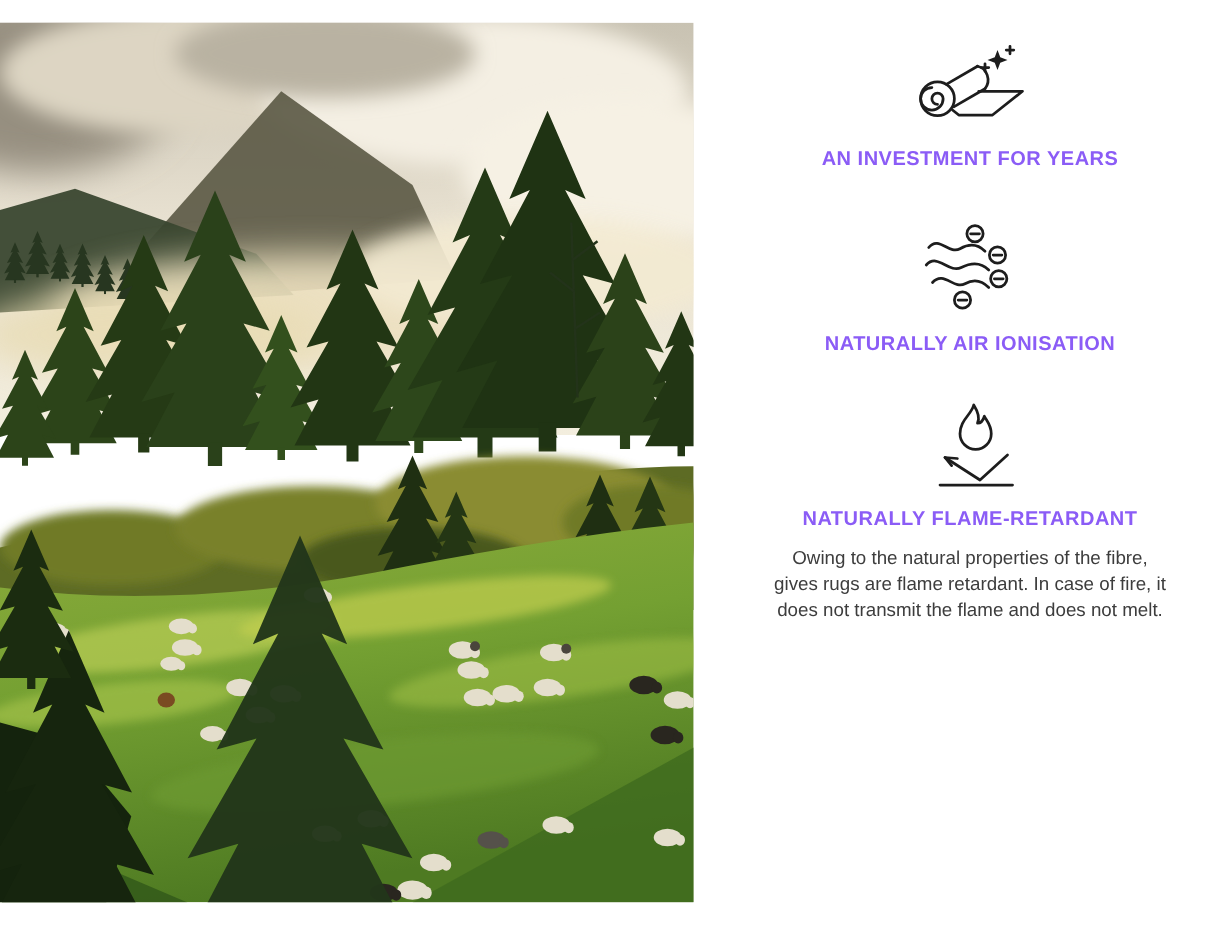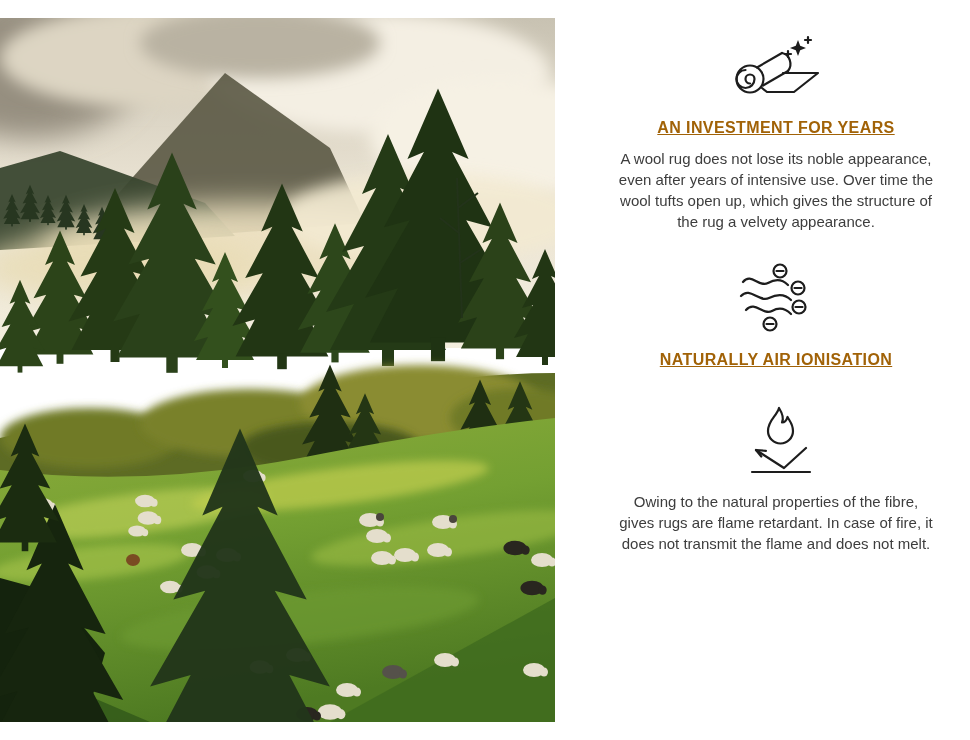--- a/index.html
+++ b/index.html
@@ -17,21 +17,21 @@
     display: flex; flex-direction: column; align-items: center; text-align: center;
   }
   .feature { display: flex; flex-direction: column; align-items: center; }
   .feature-1 { margin-top: 36px; }
   .feature-2 { margin-top: 26px; }
   .feature-3 { margin-top: 26px; }
   .feature-icon { margin-bottom: 13px; }
   .feature-icon svg { display: block; overflow: visible; }
   .feature-heading {
     font-size: 16px; font-weight: 700; letter-spacing: 0.4px;
-    color: #a16207; margin-bottom: 11px; white-space: nowrap; text-decoration: underline;
+    color: #8b5cf6; margin-bottom: 11px; white-space: nowrap;
   }
   .feature-text {
     font-size: 15px; line-height: 21px; color: #3d3d3d;
     white-space: pre-line;
   }
 
   .ic { stroke: #1d1d1d; stroke-width: 2.2; fill: none; stroke-linecap: round; stroke-linejoin: round; }
   .ic-fill { fill: #1d1d1d; stroke: none; }
 </style>
 </head>
@@ -187,24 +187,20 @@
         <path class="ic" d="M31,31.5 L56,17"></path>
         <path class="ic" d="M56,17 a10,11 0 0 1 6,18"></path>
         <path class="ic" d="M37,49.5 L62,35"></path>
         <path class="ic" d="M57,37 L92,37 L68,56 L41,56 L36,52"></path>
         <path class="ic-fill" d="M72,4 L74.2,9.8 L80,12 L74.2,14.2 L72,20 L69.8,14.2 L64,12 L69.8,9.8 Z"></path>
         <path class="ic" d="M62,15 V21 M59,18 H65" stroke-width="1.8"></path>
         <path class="ic" d="M82,1 V7 M79,4 H85" stroke-width="1.8"></path>
       </svg>
     </div>
     <div class="feature-heading">AN INVESTMENT FOR YEARS</div>
-    <div class="feature-text">A wool rug does not lose its noble appearance,
-even after years of intensive use. Over time the
-wool tufts open up, which gives the structure of
-the rug a velvety appearance.</div>
   </div>
 
   <div class="feature feature-2">
     <div class="feature-icon">
       <svg width="76" height="80" viewBox="0 0 76 80">
         <path class="ic" d="M5,24 c8,-10 16,6 25,1 c7,-4 14,-4 20,2"></path>
         <path class="ic" d="M3,38 c9,-10 18,7 28,2 c8,-4 16,-4 22,2"></path>
         <path class="ic" d="M8,52 c9,-10 17,6 26,1 c7,-4 13,-3 19,3"></path>
         <circle class="ic" cx="42" cy="13" r="6.5"></circle>
           <path class="ic" d="M38.5,13 H45.5" stroke-width="1.8"></path>
@@ -221,18 +217,19 @@
 
   <div class="feature feature-3">
     <div class="feature-icon">
       <svg width="84" height="72" viewBox="0 0 84 72">
         <path class="ic" d="M45,2 c-2,8 -11,12 -11,23 a12.5,12.5 0 0 0 25,0 c0,-7 -3.5,-10 -5.5,-14 c-1,3.5 -3,5.5 -5.5,5.5 c2.5,-5 -0.5,-10.5 -3,-14.5 z"></path>
         <path class="ic" d="M72,42 L50,62 L22,44"></path>
         <path class="ic" d="M27.3,50.5 L22,44 L31.9,44.8"></path>
         <path class="ic" d="M18,66 H76"></path>
       </svg>
     </div>
+    <div class="feature-heading">NATURALLY FLAME-RETARDANT</div>
     <div class="feature-text">Owing to the natural properties of the fibre,
 gives rugs are flame retardant. In case of fire, it
 does not transmit the flame and does not melt.</div>
   </div>
 
 </div>
 
 </body></html>

